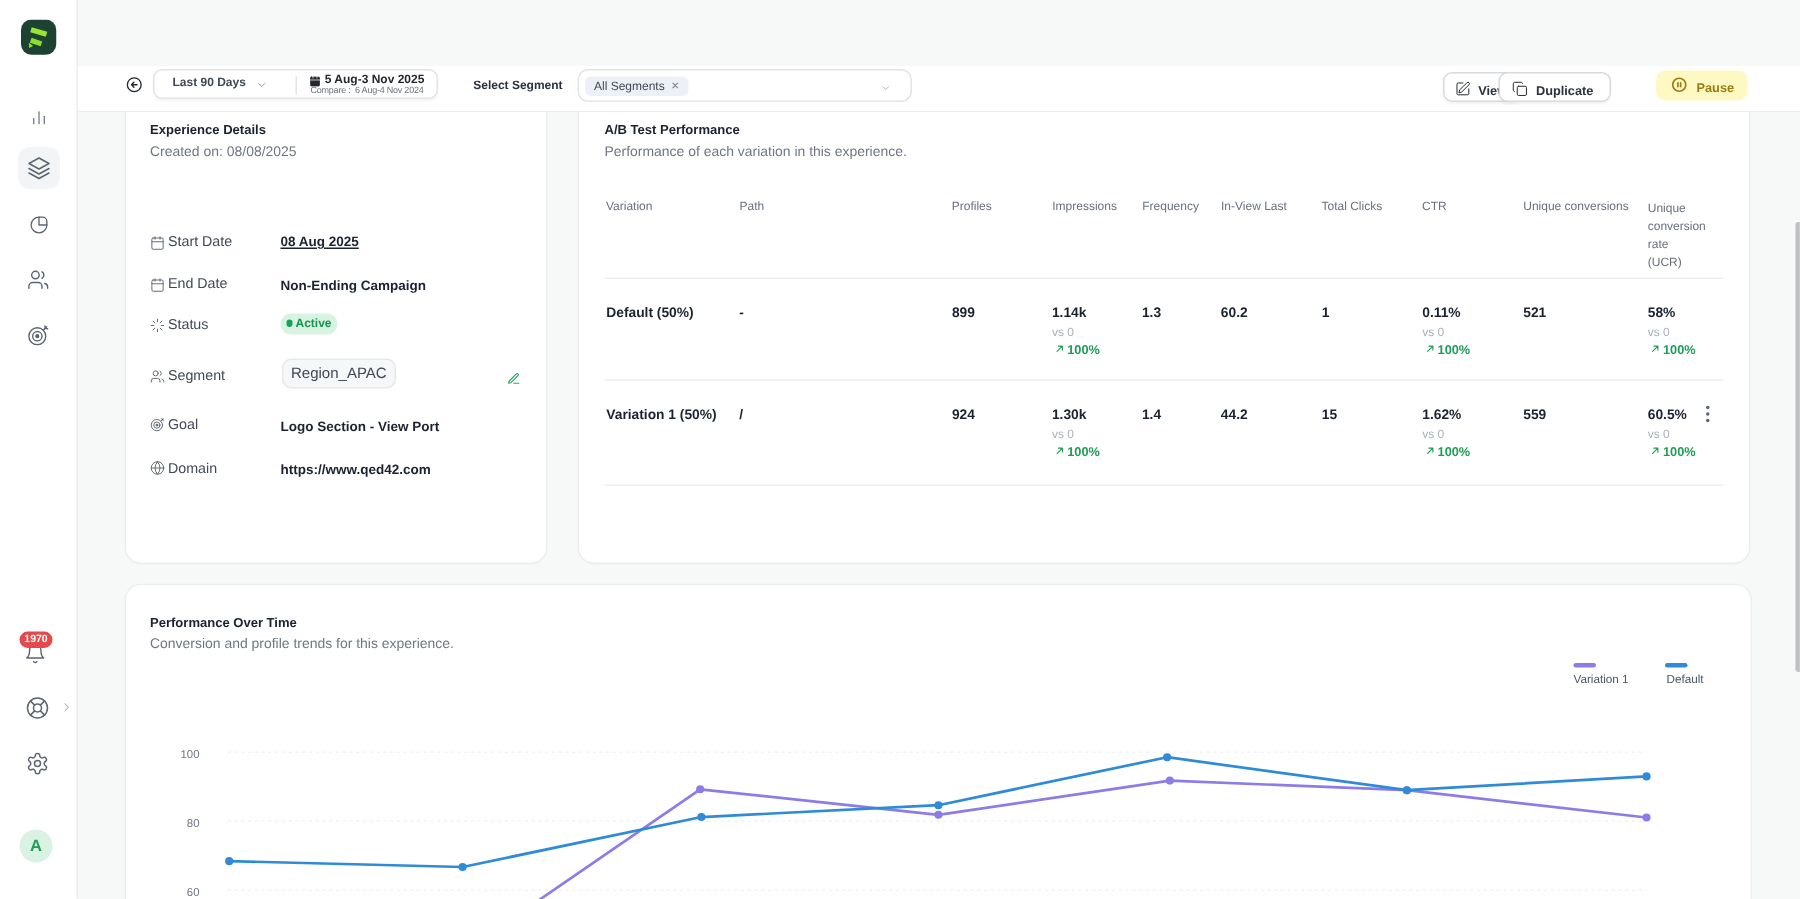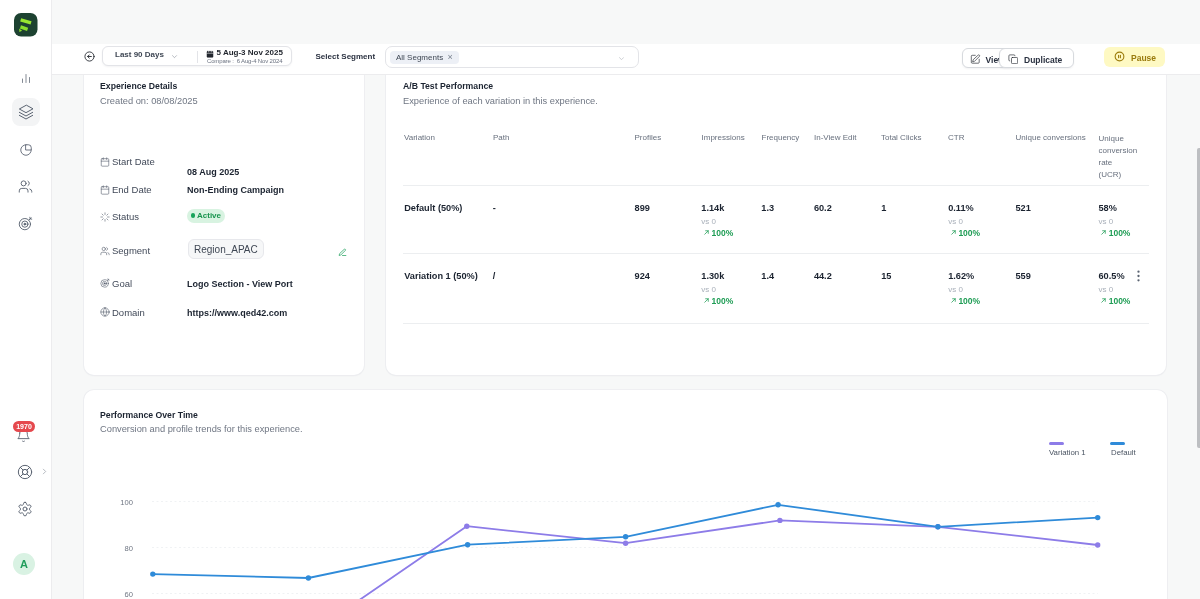--- a/index.html
+++ b/index.html
@@ -87,21 +87,21 @@
       </svg>
     <div style="position:absolute;left:94px;top:4px;width:1px;height:12px;background:#e3e4e8;"></div>
     <svg class="ic" style="position:absolute;left:103px;top:3.5px;stroke:#23272f" width="8" height="8" viewBox="0 0 24 24" stroke-width="2.4">
         <rect x="3" y="4" width="18" height="18" rx="2" fill="#23272f"></rect>
         <path d="M8 2v4 M16 2v4 M3 10h18" stroke="#fff"></path>
       </svg>
     <span style="position:absolute;left:113.5px;top:1.5px;font-size:8px;font-weight:bold;color:#23272f;">5 Aug-3 Nov 2025</span>
     <span style="position:absolute;left:104px;top:11.5px;font-size:6px;letter-spacing:-.15px;color:#6b7280;">Compare :&nbsp; 6 Aug-4 Nov 2024</span>
   </div>
   <span style="position:absolute;left:263.5px;top:7.5px;font-size:8px;font-weight:bold;color:#2a3140;">Select Segment</span>
-  <div style="position:absolute;left:333px;top:2px;width:254px;height:21.5px;background:#fff;border:1px solid #e3e4e8;border-radius:7px;">
+  <div style="position:absolute;left:333px;top:2px;width:223px;height:21.5px;background:#fff;border:1px solid #e3e4e8;border-radius:7px;">
     <div style="position:absolute;left:4px;top:3.5px;height:13px;background:#edf0f6;border-radius:4px;padding:0 6px;font-size:8px;color:#3f4754;line-height:13px;">All Segments &nbsp;<span style="color:#7a828f;font-size:9px;">×</span></div>
     <svg class="ic" style="position:absolute;right:13px;top:8px;opacity:.7" width="7" height="7" viewBox="0 0 24 24" stroke-width="2">
         <path d="M5 9 l7 7 7-7"></path>
       </svg>
   </div>
   <div style="position:absolute;left:909.5px;top:4px;width:53px;height:20px;background:#fff;border:1px solid #d7dade;border-radius:6px;box-shadow:0 1px 2px rgba(16,24,40,.05);">
     <svg class="ic" style="position:absolute;left:7.5px;top:4.5px;stroke:#23272f" width="10.5" height="10.5" viewBox="0 0 24 24" stroke-width="2.5">
         <path d="M12 3H5a2 2 0 0 0-2 2v14a2 2 0 0 0 2 2h14a2 2 0 0 0 2-2v-7"></path>
         <path d="M18.4 2.6a2.1 2.1 0 0 1 3 3L10 17l-4 1 1-4Z"></path>
       </svg>
@@ -124,21 +124,21 @@
 </div>
 <div class="main">
   <div class="card" id="card-exp" style="left:32px; top:33px; width:280px; height:311px;">
     <div class="tit" style="left:16px;top:16.5px;">Experience Details</div>
     <div class="sub" style="left:16px;top:32px;">Created on: 08/08/2025</div>
     <svg class="ic" style="position:absolute;left:16px;top:93px;" width="10" height="10" viewBox="0 0 24 24" stroke-width="2">
         <rect x="3" y="4" width="18" height="18" rx="2"></rect>
         <path d="M8 2v4 M16 2v4 M3 10h18"></path>
       </svg>
     <div class="lbl" style="top:93px;">Start Date</div>
-    <div class="val" style="top:103px;">08 Aug 2025</div>
+    <div class="val" style="top:92px;text-decoration:underline;">08 Aug 2025</div>
     <svg class="ic" style="position:absolute;left:16px;top:121px;" width="10" height="10" viewBox="0 0 24 24" stroke-width="2">
         <rect x="3" y="4" width="18" height="18" rx="2"></rect>
         <path d="M8 2v4 M16 2v4 M3 10h18"></path>
       </svg>
     <div class="lbl" style="top:121px;">End Date</div>
     <div class="val" style="top:121px;">Non-Ending Campaign</div>
     <svg class="ic" style="position:absolute;left:16px;top:147.5px;" width="10" height="10" viewBox="0 0 24 24" stroke-width="2">
         <path d="M12 2v4 M12 18v4 M4.9 4.9l2.9 2.9 M16.2 16.2l2.9 2.9 M2 12h4 M18 12h4 M4.9 19.1l2.9-2.9 M16.2 7.8l2.9-2.9"></path>
       </svg>
     <div class="lbl" style="top:147.5px;">Status</div>
@@ -166,27 +166,27 @@
     <div class="lbl" style="top:243.5px;">Domain</div>
     <svg class="ic" style="position:absolute;left:16px;top:243px;" width="10" height="10" viewBox="0 0 24 24" stroke-width="2">
         <circle cx="12" cy="12" r="10"></circle>
         <path d="M2 12h20"></path>
         <path d="M12 2a15.3 15.3 0 0 1 4 10 15.3 15.3 0 0 1-4 10 15.3 15.3 0 0 1-4-10 15.3 15.3 0 0 1 4-10z"></path>
       </svg>
     <div class="val" style="top:243.5px;">https://www.qed42.com</div>
   </div>
   <div class="card" id="card-ab" style="left:334px; top:33px; width:780px; height:311px;">
     <div class="tit" style="left:17px;top:16.5px;">A/B Test Performance</div>
-    <div class="sub" style="left:17px;top:32px;">Experience of each variation in this experience.</div>
+    <div class="sub" style="left:17px;top:32px;">Performance of each variation in this experience.</div>
     <div class="th" style="left:18px;top:69px;">Variation</div>
     <div class="th" style="left:107px;top:69px;">Path</div>
     <div class="th" style="left:248.5px;top:69px;">Profiles</div>
     <div class="th" style="left:315.5px;top:69px;">Impressions</div>
     <div class="th" style="left:375.5px;top:69px;">Frequency</div>
-    <div class="th" style="left:428px;top:69px;">In-View Edit</div>
+    <div class="th" style="left:428px;top:69px;">In-View Last</div>
     <div class="th" style="left:495px;top:69px;">Total Clicks</div>
     <div class="th" style="left:562px;top:69px;">CTR</div>
     <div class="th" style="left:629.5px;top:69px;">Unique conversions</div>
     <div class="th" style="left:712.5px;top:69px;width:38px;line-height:11.9px;">Unique conversion rate (UCR)</div>
     <div style="position:absolute;left:17px;top:121px;width:746px;height:1px;background:#eceef0;"></div>
     <div class="num" style="left:18.2px;top:138.8px;">Default (50%)</div>
     <div class="num" style="left:106.8px;top:138.8px;">-</div>
     <div class="num" style="left:248.6px;top:138.8px;">899</div>
     <div class="num" style="left:315.3px;top:138.8px;">1.14k</div>
     <div class="vs" style="left:315.3px;top:152.5px;">vs 0</div>

